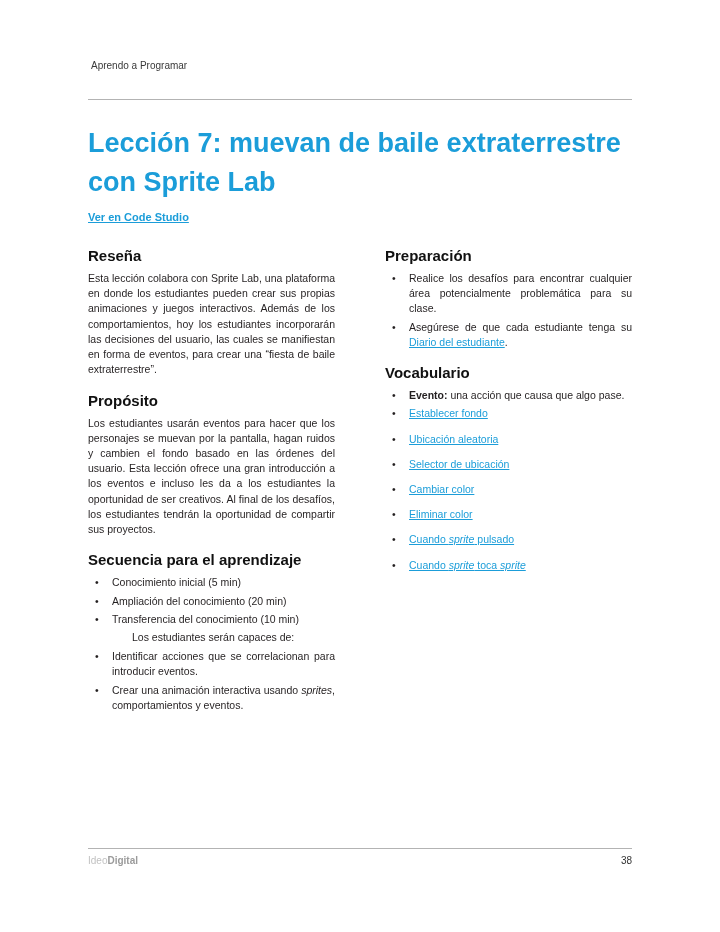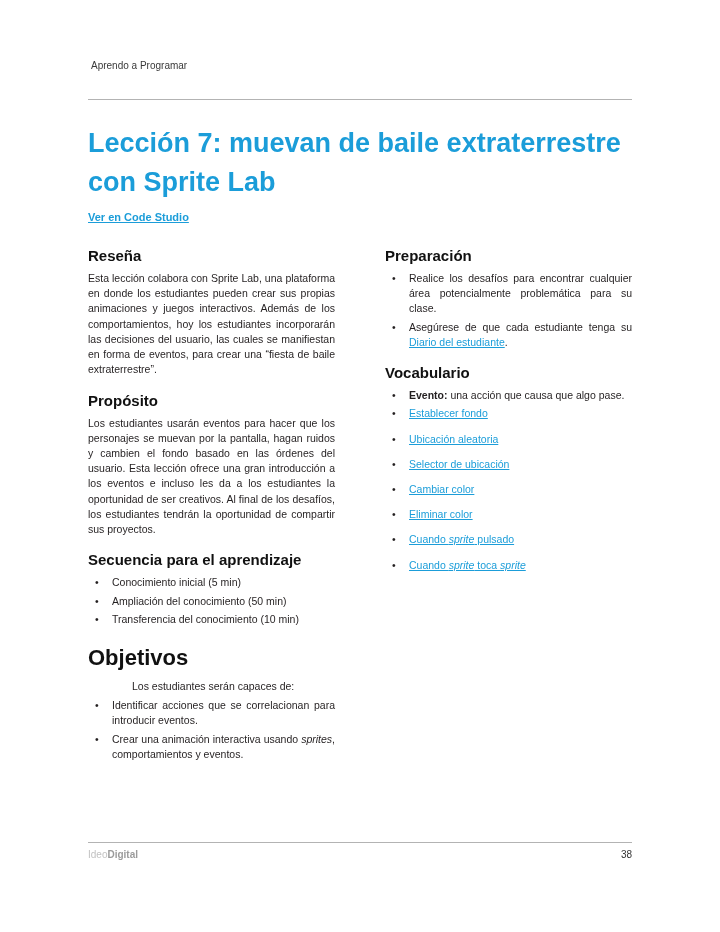--- a/index.html
+++ b/index.html
@@ -33,21 +33,21 @@
   h1.objetivos { font-size:22px; font-weight:bold; margin-top:18px; margin-bottom:8px; color:#111; }
   p.body { font-size:10.5px; line-height:1.45; text-align:justify; }
   .bullets { margin-top:2px; }
   .bullet-row { display:flex; font-size:10.5px; line-height:1.45; margin-bottom:3px; }
   .bullet-glyph { width:24px; padding-left:7px; flex-shrink:0; }
   .bullet-text { flex:1; }
   .justify { text-align:justify; }
   .code-links .bullet-row { margin-bottom:10px; }
   .intro-line { font-size:10.5px; line-height:1.45; margin-bottom:4px;margin-left:44px; }
   .footer {
-    position:absolute; left:45px; right:45px; bottom:72px;
+    position:absolute; left:45px; right:45px; bottom:66px;
     border-top:1px solid #b3b3b3;
     padding-top:6px;
     display:flex; justify-content:space-between; align-items:baseline;
     font-size:10px;
   }
   .brand-light { color:#c2c2c2; }
   .brand-bold  { color:#9b9b9b; font-weight:bold; }
   .page-num    { color:#333333; }
 </style>
 </head>
@@ -74,29 +74,28 @@
         <p class="body">Los estudiantes usarán eventos para hacer que los personajes se muevan por la pantalla, hagan ruidos y cambien el fondo basado en las órdenes del usuario. Esta lección ofrece una gran introducción a los eventos e incluso les da a los estudiantes la oportunidad de ser creativos. Al final de los desafíos, los estudiantes tendrán la oportunidad de compartir sus proyectos.</p>
 
         <h2 class="section">Secuencia para el aprendizaje</h2>
         <div class="bullets">
           <div class="bullet-row">
             <span class="bullet-glyph">•</span>
             <span class="bullet-text">Conocimiento inicial (5 min)</span>
           </div>
           <div class="bullet-row">
             <span class="bullet-glyph">•</span>
-            <span class="bullet-text">Ampliación del conocimiento (50 min)</span>
+            <span class="bullet-text">Ampliación del conocimiento (20 min)</span>
           </div>
           <div class="bullet-row">
             <span class="bullet-glyph">•</span>
             <span class="bullet-text">Transferencia del conocimiento (10 min)</span>
           </div>
         </div>
 
-        <h1 class="objetivos">Objetivos</h1>
         <div class="intro-line">Los estudiantes serán capaces de:</div>
         <div class="bullets">
           <div class="bullet-row">
             <span class="bullet-glyph">•</span>
             <span class="bullet-text justify"><span>Identificar acciones que se correlacionan para introducir eventos.</span></span>
           </div>
           <div class="bullet-row">
             <span class="bullet-glyph">•</span>
             <span class="bullet-text justify"><span>Crear una animación interactiva usando </span><span style="font-style: italic; margin-top: 45px;">sprites</span><span>, comportamientos y eventos.</span></span>
           </div>

